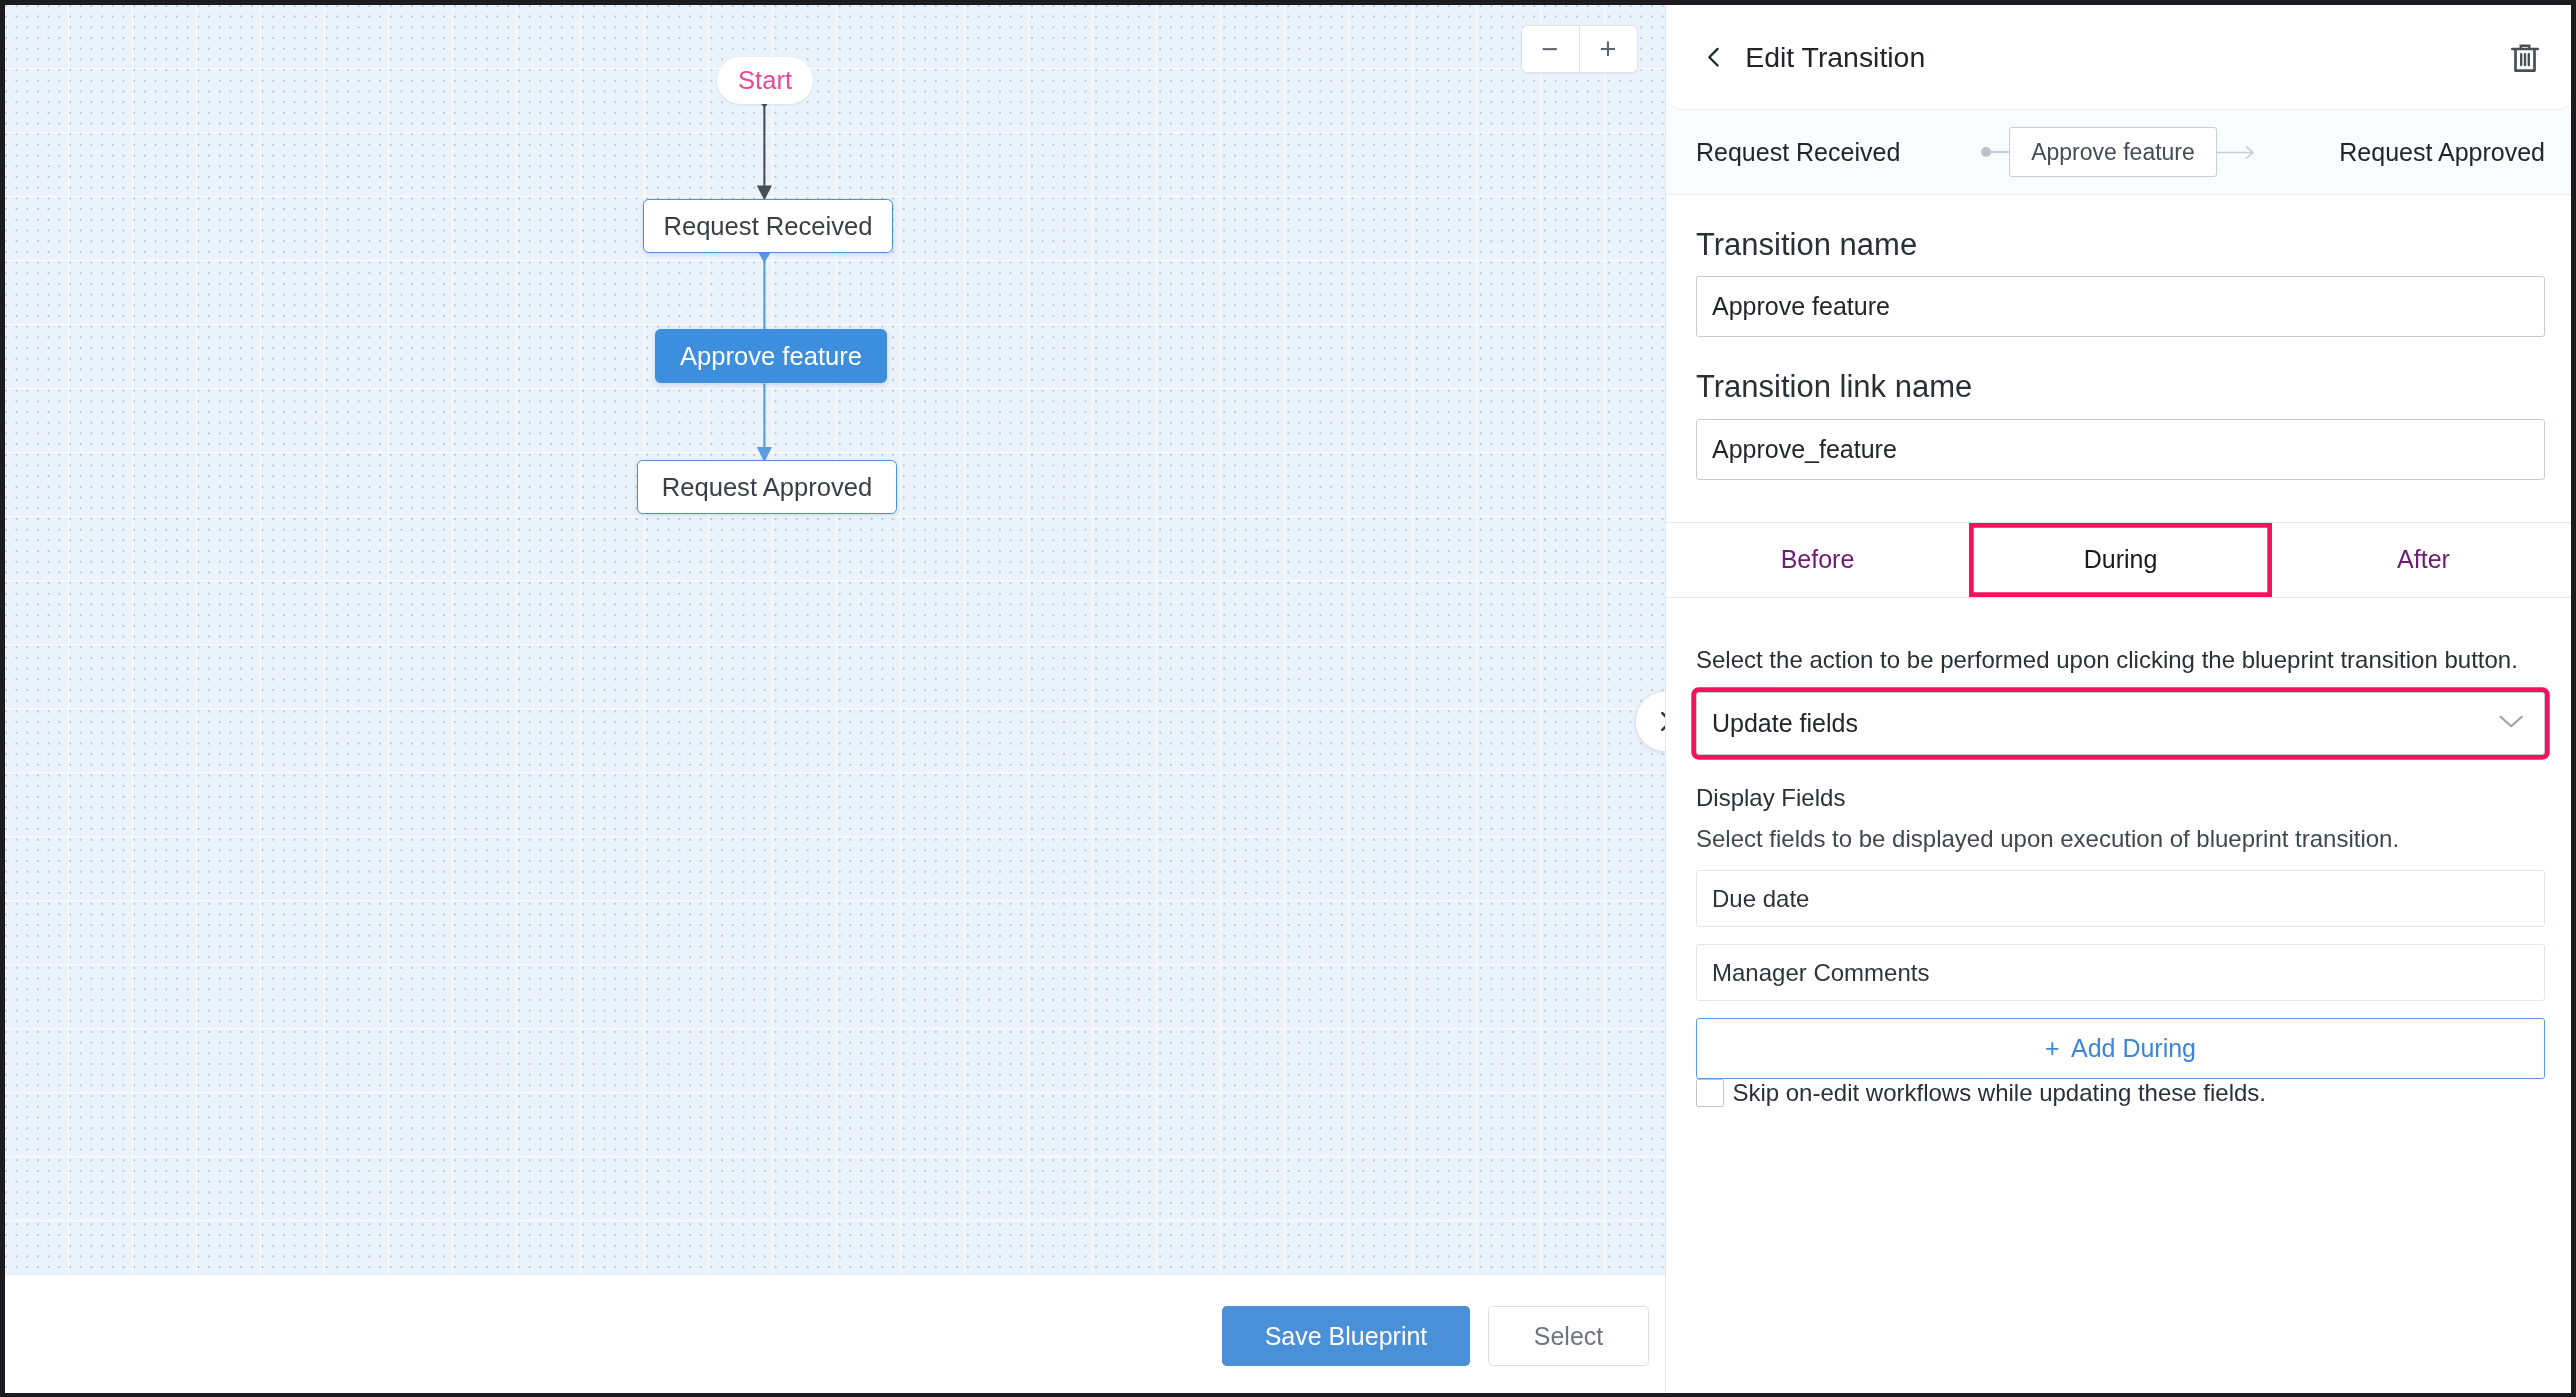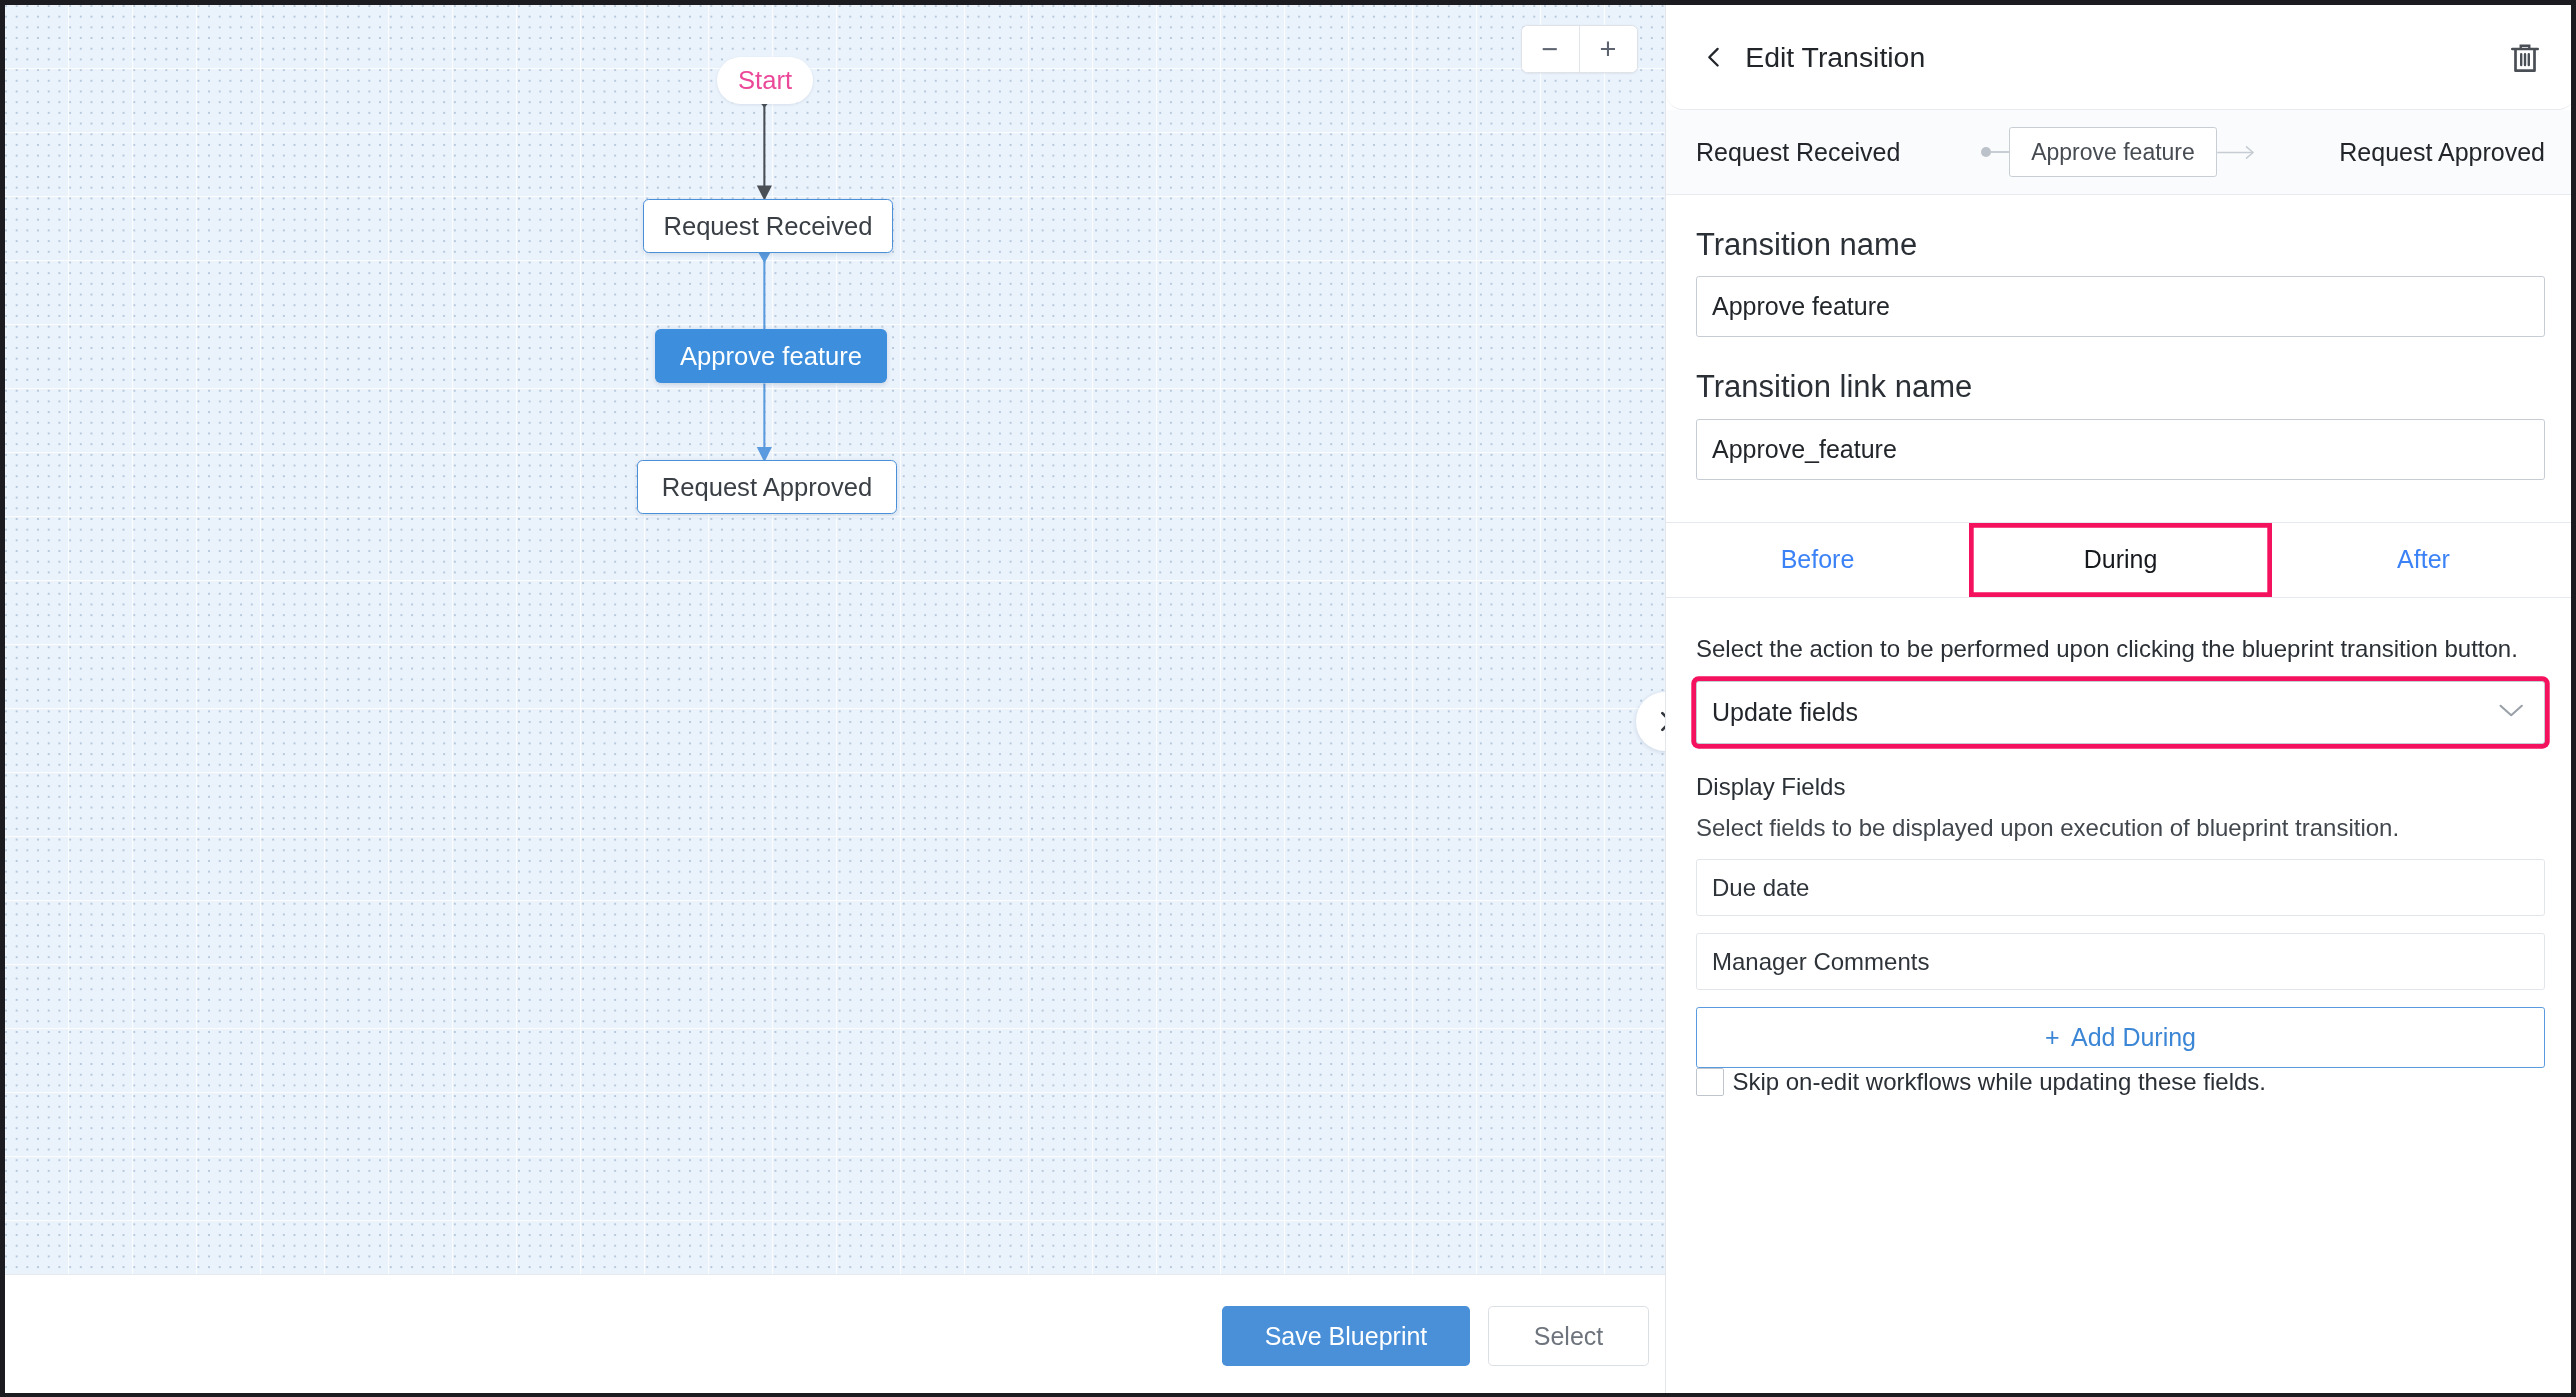--- a/index.html
+++ b/index.html
@@ -193,32 +193,32 @@
   #tabs{
     margin-top:42px;
     display:flex;
     border-top:1.4px solid #e6e9ed;
     border-bottom:1.4px solid #e6e9ed;
     height:74px;
     position:relative;
   }
   .tab{
     flex:1;display:flex;align-items:center;justify-content:center;
-    font-size:25px;color:#3b82f6;cursor:pointer;
+    font-size:25px;color:#701a75;cursor:pointer;
     box-sizing:border-box;
   }
   .tab.active{
     color:#16191d;
     background:#ffffff;
     box-shadow:0 0 0 4.7px #f4115e inset;
   }
 
   .section-note{
     font-size:24px;color:#2b3036;line-height:1.45;
-    margin-top:34px;
+    margin-top:45px;
   }
   .section-sub{
     font-size:24px;color:#42474e;
     margin-top:13.3px;
   }
   .section-head{
     font-size:24px;color:#2b3036;
     margin-top:28.4px;
   }
 

